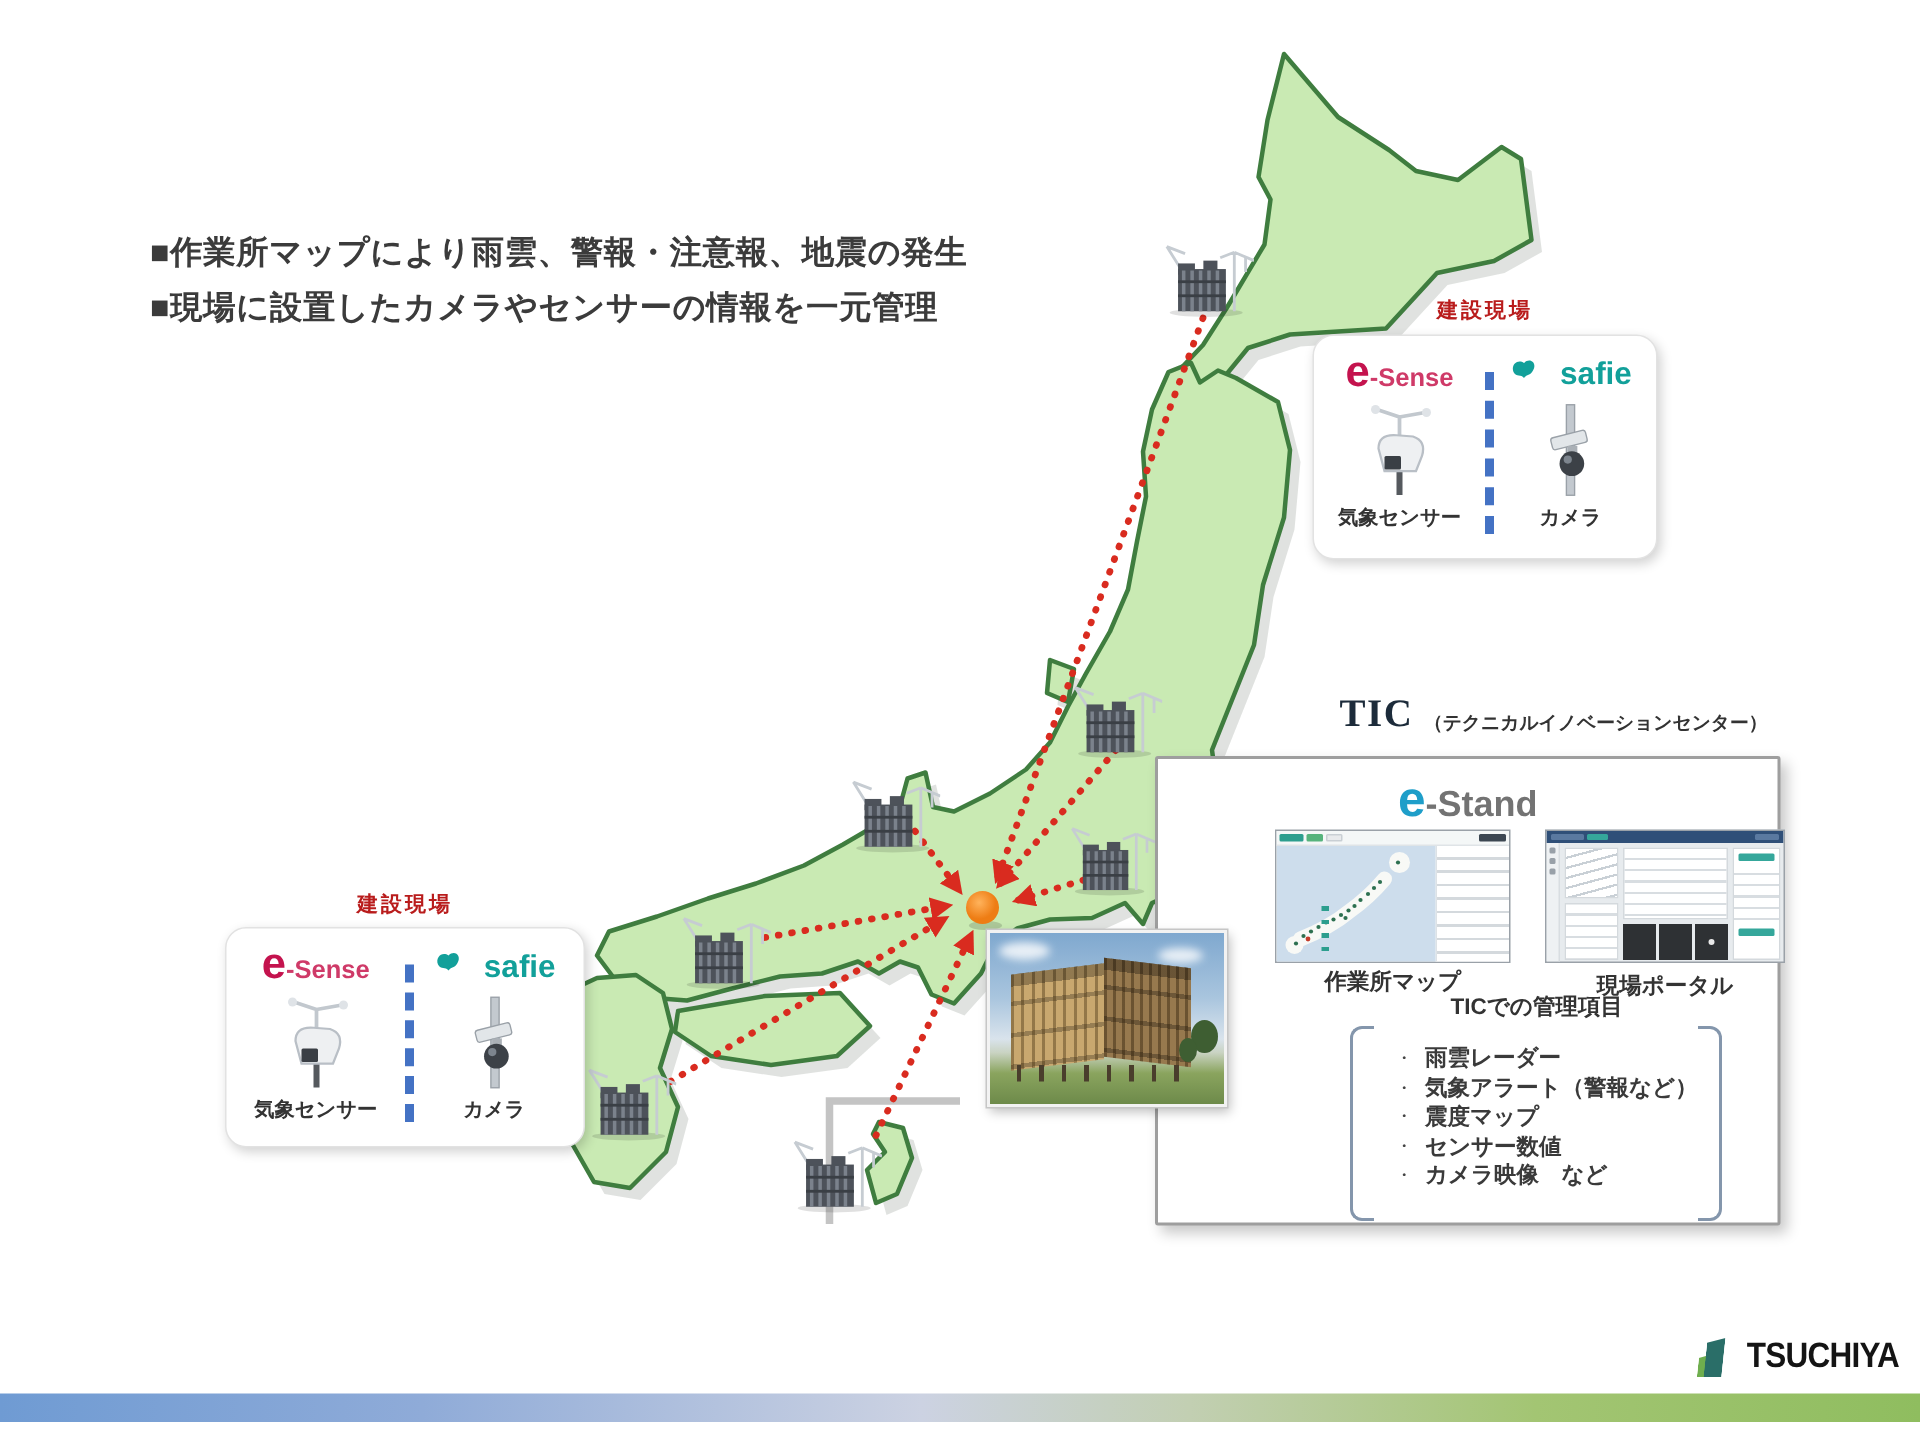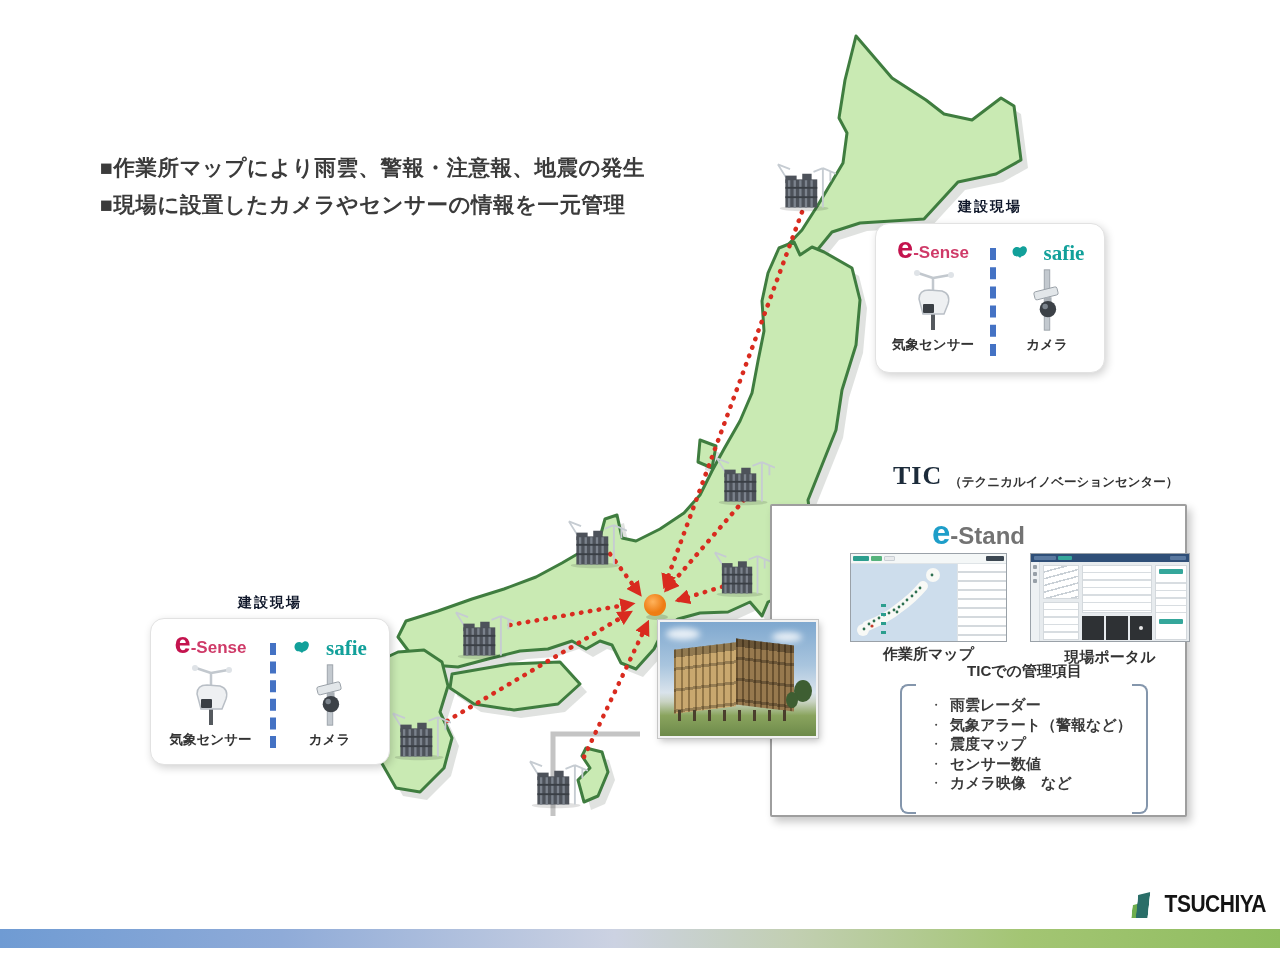--- a/index.html
+++ b/index.html
@@ -11,30 +11,30 @@
   #map-svg { position:absolute; left:0; top:0; z-index:1; }
   .site-icon { position:absolute; z-index:2; }
 
   
   .bullets { position:absolute; left:100px; top:150px; z-index:3;
     font-size:21.5px; font-weight:bold; color:#3b3b3b; line-height:37px; letter-spacing:0.5px; }
   .bullets .indent { padding-left:19px; }
 
   
   .site-label { position:absolute; z-index:4; font-size:14px; font-weight:bold;
-    color:#0f172a; text-align:center; letter-spacing:2px; }
+    color:#b91c1c; text-align:center; letter-spacing:2px; }
   .site-card { position:absolute; z-index:4; background:#fff; border:1px solid #e2e2e2;
     border-radius:14px; box-shadow:2px 3px 8px rgba(0,0,0,.18); display:flex; padding-top:8px; }
   .site-card .col { width:50%; display:flex; flex-direction:column; align-items:center; }
   .site-card .divider { position:absolute; left:50%; top:24px; bottom:16px;
     border-left:6px dashed #4472c4; }
   .logo-esense { height:36px; display:flex; align-items:baseline; }
   .logo-esense .e-mark { font-size:29px; font-weight:800; color:#c4134e; }
   .logo-esense .e-rest { font-size:17px; font-weight:800; color:#cf3a68; }
-  .logo-safie { height:36px; display:flex; align-items:center; gap:14px; padding-top:6px;font-family:Liberation Serif, serif; }
+  .logo-safie { height:36px; display:flex; gap:14px; padding-top:6px; }
   .logo-safie .safie-text { font-size:21px; font-weight:800; color:#12a09a; }
   .device { height:64px; }
   .device-label { font-size:13.5px; font-weight:bold; color:#333; margin-top:4px; }
 
   
   .tic-heading { position:absolute; left:893px; top:461px; z-index:4; display:flex; align-items:flex-end; }
   .tic-title { font-family:"Liberation Serif","DejaVu Serif",serif; font-size:26px; font-weight:bold; color:#1c2b3a; letter-spacing:1px; }
   .tic-subtitle { font-size:12.5px; font-weight:bold; color:#333; margin-left:7px; }
   .tic-box { position:absolute; left:770px; top:504px; width:417px; height:313px; z-index:4;
     background:#fff; border:2px solid #9e9e9e; border-radius:2px; box-shadow:4px 5px 9px rgba(0,0,0,.22); }

